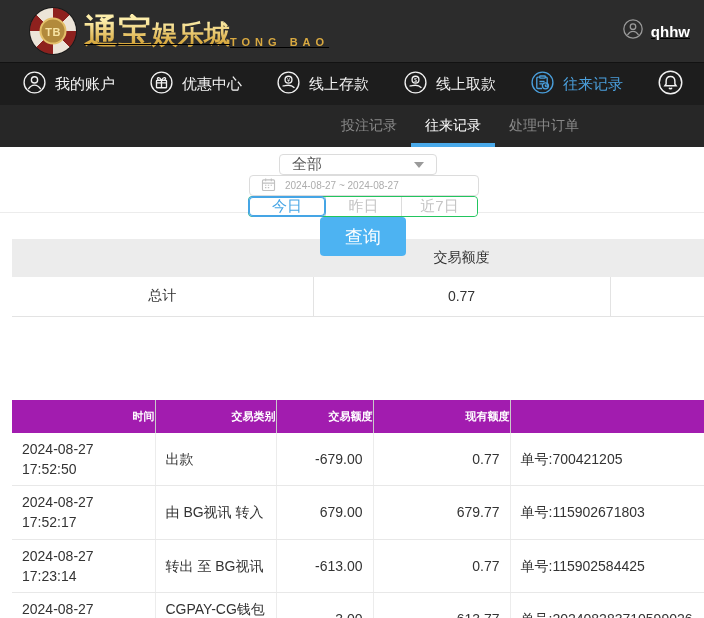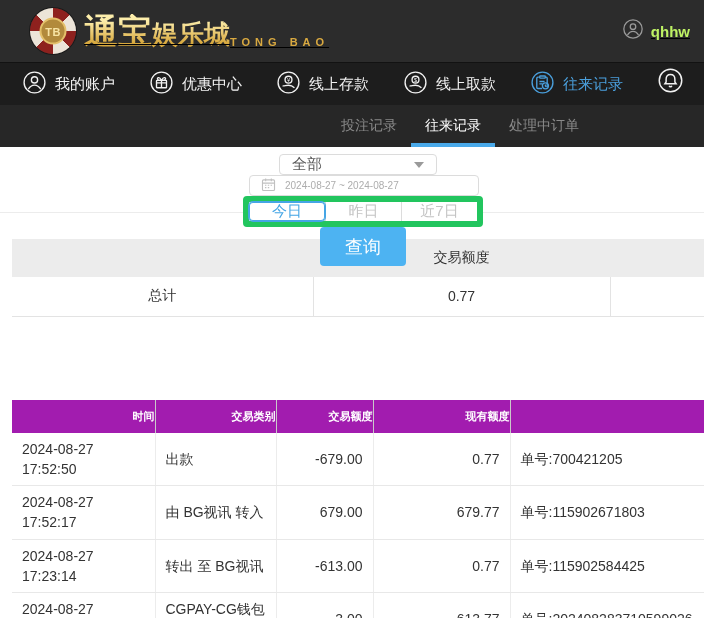--- a/index.html
+++ b/index.html
@@ -18,25 +18,25 @@
           color:#f7e3a4; font-size:11px; font-weight:bold; letter-spacing:.5px; }
   .logo-text { display:flex; line-height:1; }
   .logo-cn { background:linear-gradient(180deg,#fdeeab 20%,#d8a93f 85%);
              -webkit-background-clip:text; background-clip:text; color:transparent;
              font-weight:bold; white-space:nowrap; }
   .logo-cn .big { font-size:34px; }
   .logo-cn .small { font-size:26px; }
   .logo-en { color:#d9a940; font-size:11px; font-weight:bold; letter-spacing:5px; align-self:flex-end; margin-top:-2px; }
   .user-box { margin-left:auto; display:flex; align-items:center; gap:7px; cursor:pointer; }
   .user-box svg { stroke:#9a9a9a; }
-  .user-name { color:#bef264; font-size:15px; font-weight:bold; white-space:nowrap; }
+  .user-name { color:#ffffff; font-size:15px; font-weight:bold; white-space:nowrap; }
 
   
   .main-nav { height:43px; background:#1d1d1d; border-top:1px solid #121212;
-              display:flex; padding:4px 22px; gap:34px; }
+              display:flex; align-items:center; padding:4px 22px; gap:34px; }
   .nav-item { display:flex; align-items:center; gap:8px; color:#f2f2f2; font-size:15px; cursor:pointer; white-space:nowrap; }
   .nav-item svg { stroke:currentColor; }
   .nav-item.active { color:#4a9fdc; }
   .nav-bell { margin-left:auto; color:#f2f2f2; display:flex; cursor:pointer; }
   .nav-bell svg { stroke:currentColor; }
 
   
   .sub-nav { height:42px; background:#272727; display:flex; padding-left:327px; }
   .tab { color:#8a8a8a; font-size:14px; padding:0 14px; display:flex; align-items:center;
          cursor:pointer; border-bottom:4px solid transparent; padding-top:4px; white-space:nowrap; }
@@ -46,21 +46,21 @@
   .filter-row { display:flex; align-items:center; margin:7px 0 0 12px; height:39px;flex-direction:column; }
   .select-box { width:158px; height:39px; border:1px solid #dcdcdc; border-radius:4px;
                 display:flex; align-items:center; padding:0 12px; color:#595959; font-size:15px;
                 background:#fff; cursor:pointer; }
   .caret { margin-left:auto; width:0; height:0; border-left:5px solid transparent;
            border-right:5px solid transparent; border-top:6px solid #9a9a9a; }
   .date-box { width:230px; height:39px; border:1px solid #dcdcdc; border-radius:4px;
               display:flex; align-items:center; gap:8px; padding:0 10px; margin-left:12px;
               color:#adadad; font-size:10px; background:#fff; cursor:pointer; white-space:nowrap; }
   .date-box svg { stroke:#c0c0c0; flex-shrink:0; }
-  .quick-group { display:flex; margin-left:10px; border:6px solid #22c55e; border-radius:4px; height:38px; }
+  .quick-group { display:flex; margin-left:10px; border:1px solid #22c55e; border-radius:4px; height:38px; }
   .quick-btn { width:76px; background:#fff; border:none; border-left:1px solid #dcdcdc;
                color:#c4c4c4; font-size:15px; cursor:pointer; font-family:inherit; }
   .quick-btn:first-child { border-left:none; border-radius:4px 0 0 4px; }
   .quick-btn:last-child { border-radius:0 4px 4px 0; }
   .quick-btn.active { color:#45a5e5; box-shadow:0 0 0 1px #45a5e5 inset, 0 0 0 1px #45a5e5;
                       border-radius:4px; position:relative; z-index:1; background:#fff; }
   .search-btn { margin-left:10px; width:86px; height:39px; flex-shrink:0; border:none; border-radius:4px;
                 background:#4db3f2; color:#fff; font-size:18px; cursor:pointer; font-family:inherit; }
 
   .divider { height:1px; background:#ececec; margin-top:19px; }

